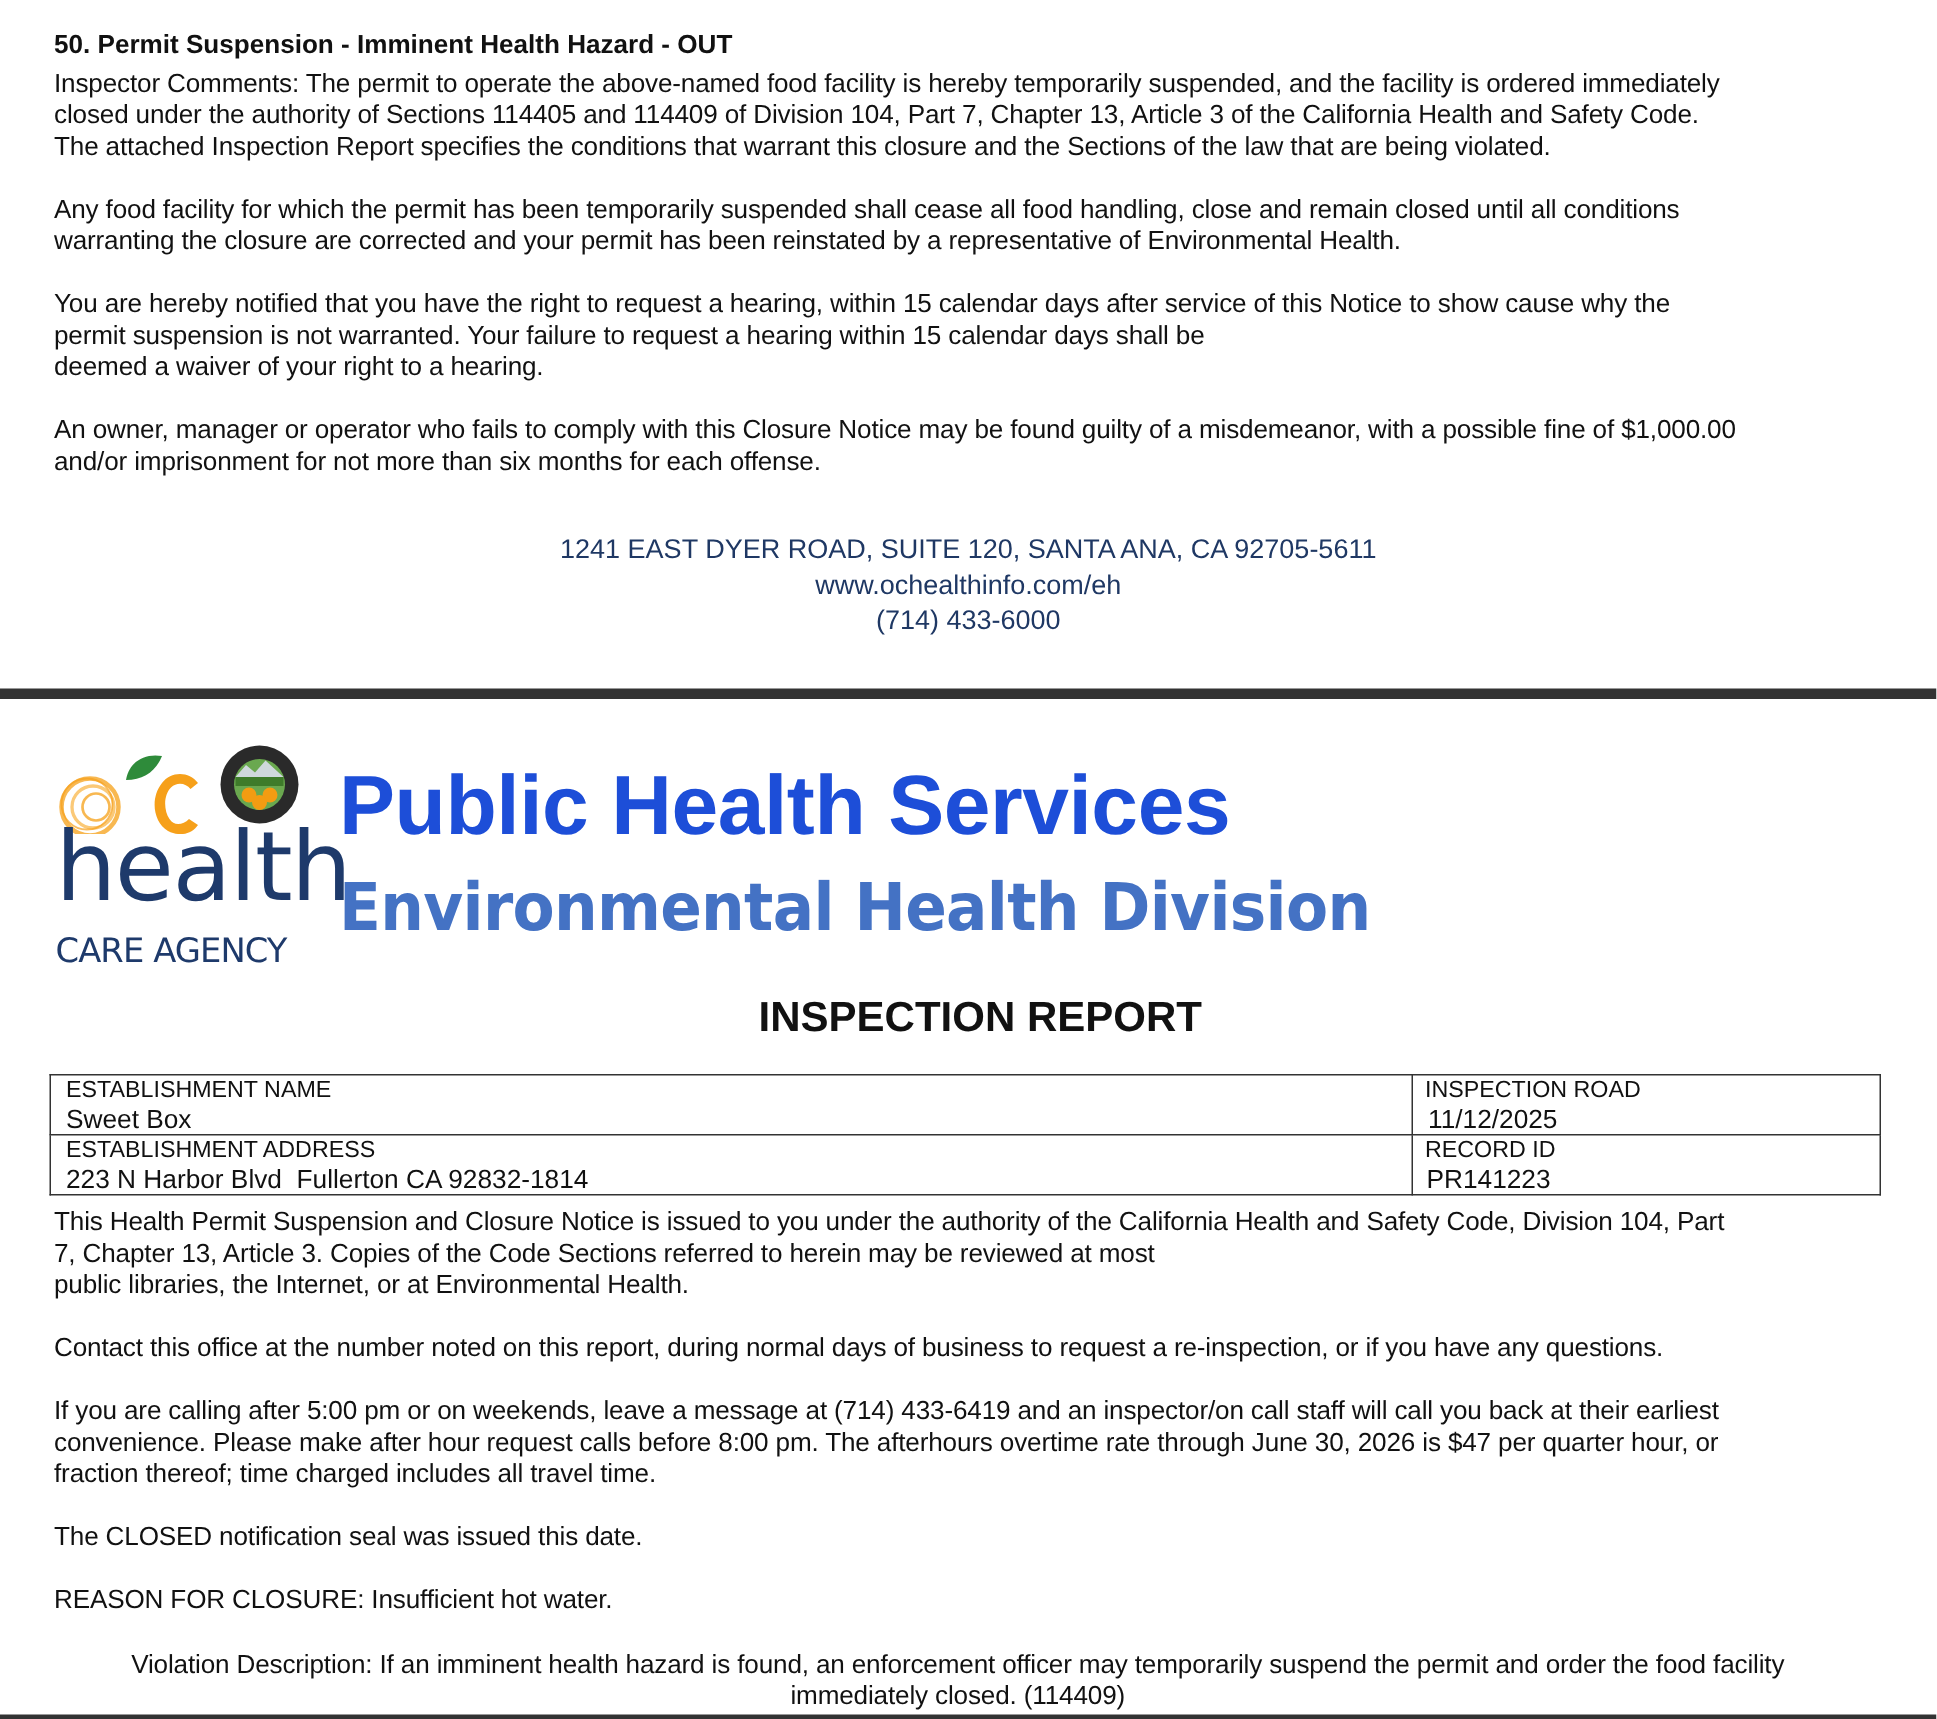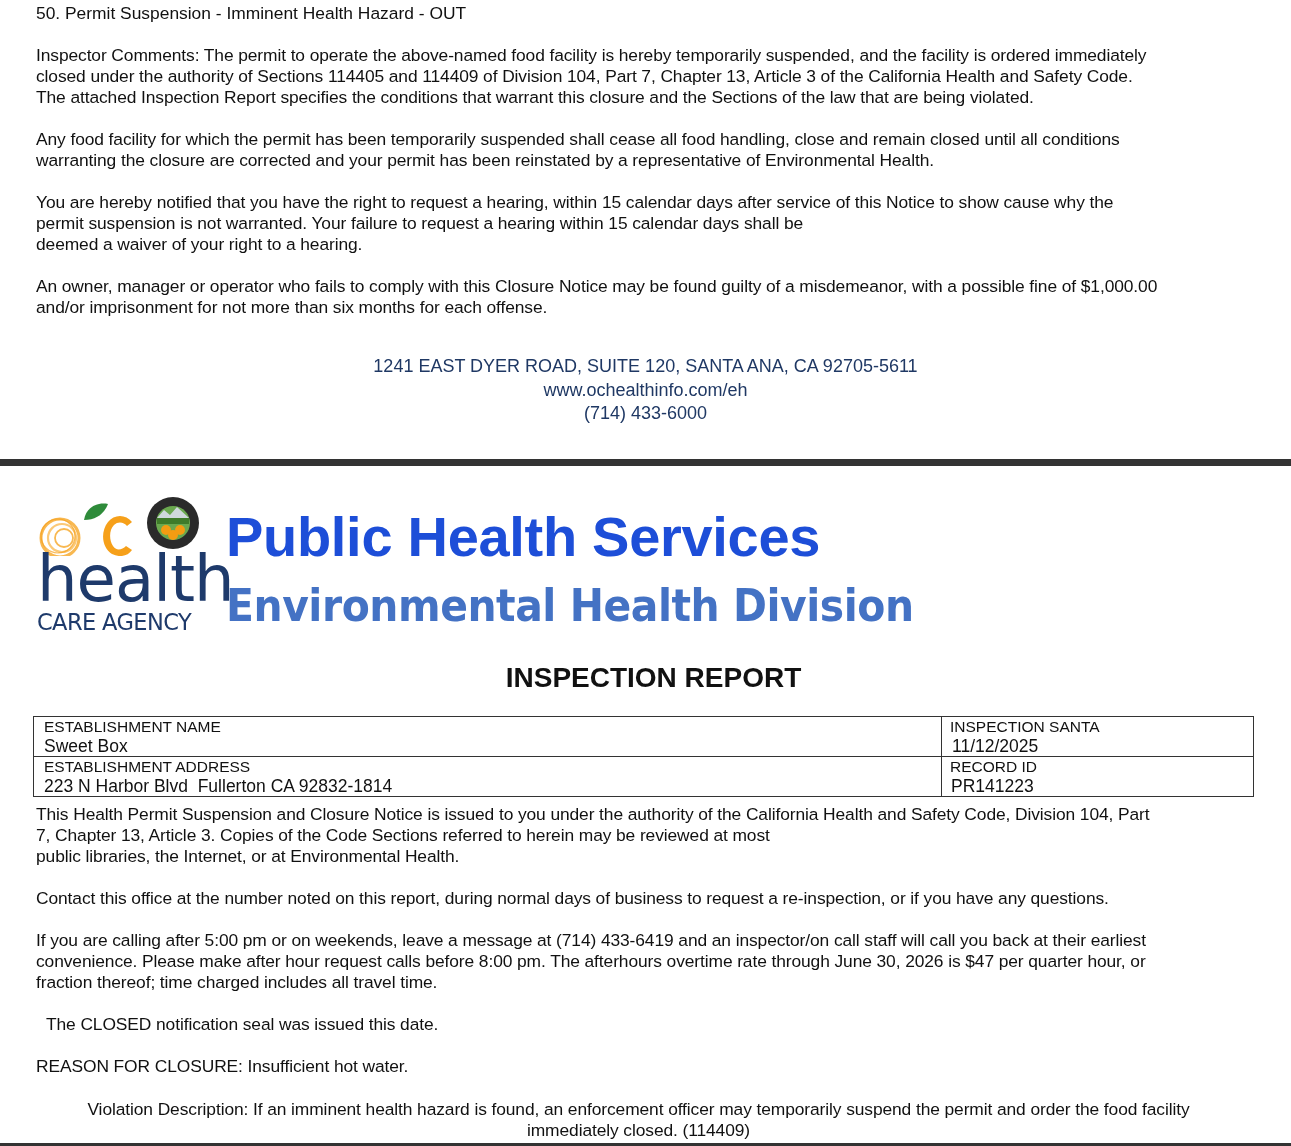--- a/index.html
+++ b/index.html
@@ -2,28 +2,28 @@
 <html><head>
 <meta charset="utf-8">
 <style>
   html, body { margin: 0; padding: 0; background: #ffffff; }
   body {
     width: 1291px; height: 1146px; overflow: hidden; position: relative;
     font-family: "Liberation Sans", sans-serif; color: #111111;
   }
   .txt { position: absolute; left: 36px; width: 1205px; font-size: 17.4px; line-height: 21px; letter-spacing: -0.1px; }
   .p { margin: 0; white-space: pre-wrap; }
-  .section-title { position: absolute; left: 36px; top: 3px; font-size: 17.4px; font-weight: normal; line-height: 21px; }
+  .section-title { position: absolute; left: 36px; top: 19px; font-size: 17.4px; font-weight: bold; line-height: 21px; }
   .footer-contact { position: absolute; left: 0; width: 1291px; top: 355px; text-align: center; color: #1f3864; font-size: 18px; line-height: 23.5px; }
   .divider { position: absolute; left: 0; top: 459px; width: 1291px; height: 7px; background: #333333; }
   .bottom-rule { position: absolute; left: 0; top: 1143px; width: 1291px; height: 3px; background: #333333; }
 
   .logo { position: absolute; left: 36px; top: 496px; width: 170px; height: 140px; }
   .logo-health { position: absolute; left: 1px; top: 52px; font-size: 64px; line-height: 62px; color: #1e3a6b; letter-spacing: -1px; font-family: "DejaVu Sans", sans-serif; }
-  .logo-agency { position: absolute; left: 1px; top: 114px; font-size: 22.5px; line-height: 24px; color: #1e3a6b; letter-spacing: -0.6px; font-family: "DejaVu Sans", sans-serif; }
+  .logo-agency { position: absolute; left: 1px; top: 126px; font-size: 22.5px; line-height: 24px; color: #1e3a6b; letter-spacing: -0.6px; font-family: "DejaVu Sans", sans-serif; }
 
   .org-title { position: absolute; left: 226px; top: 505px; font-size: 56px; font-weight: bold; color: #1d4ed8; line-height: 64px; letter-spacing: -0.3px; }
   .org-division { position: absolute; left: 226px; top: 580px; font-size: 44px; font-weight: bold; color: #4472c4; line-height: 52px; letter-spacing: -0.5px; font-family: "DejaVu Sans", sans-serif; transform: scaleX(0.93); transform-origin: left center; }
   .report-title { position: absolute; left: 0; width: 1285px; text-align: center; top: 662px; font-size: 28px; font-weight: bold; color: #111; letter-spacing: 0px; padding-left: 11px; }
 
   table.info { position: absolute; left: 33px; top: 716px; width: 1221px; border-collapse: collapse; }
   table.info td { border: 1.5px solid #333; padding: 0 0 0 10px; vertical-align: top; height: 37px; }
   table.info td.right { width: 303px; padding-left: 8px; }
   .lbl { font-size: 15.5px; line-height: 18px; display: block; margin-top: 1px; }
   .val { font-size: 17.5px; line-height: 20px; display: block; }
@@ -83,21 +83,21 @@
 <div class="report-title">INSPECTION REPORT</div>
 
 <table class="info">
   <tbody>
       <tr>
     <td>
       <span class="lbl">ESTABLISHMENT NAME</span>
       <span class="val">Sweet Box</span>
     </td>
     <td class="right">
-      <span class="lbl">INSPECTION SANTA</span>
+      <span class="lbl">INSPECTION ROAD</span>
       <span class="val" style="padding-left:2px;">11/12/2025</span>
     </td>
   </tr>
   <tr>
     <td>
       <span class="lbl">ESTABLISHMENT ADDRESS</span>
       <span class="val" style="white-space:pre;">223 N Harbor Blvd  Fullerton CA 92832-1814</span>
     </td>
     <td class="right">
       <span class="lbl">RECORD ID</span>
@@ -107,18 +107,18 @@
 </tbody>
   </table>
 
 <p class="txt p" style="top:804px;">This Health Permit Suspension and Closure Notice is issued to you under the authority of the California Health and Safety Code, Division 104, Part
 7, Chapter 13, Article 3. Copies of the Code Sections referred to herein may be reviewed at most
 public libraries, the Internet, or at Environmental Health.</p>
 <p class="txt p" style="top:888px;">Contact this office at the number noted on this report, during normal days of business to request a re-inspection, or if you have any questions.</p>
 <p class="txt p" style="top:930px;">If you are calling after 5:00 pm or on weekends, leave a message at (714) 433-6419 and an inspector/on call staff will call you back at their earliest
 convenience. Please make after hour request calls before 8:00 pm. The afterhours overtime rate through June 30, 2026 is $47 per quarter hour, or
 fraction thereof; time charged includes all travel time.</p>
-<p class="txt p" style="top:1014px;margin-left:10px;">The CLOSED notification seal was issued this date.</p>
+<p class="txt p" style="top:1014px;">The CLOSED notification seal was issued this date.</p>
 <p class="txt p" style="top:1056px;">REASON FOR CLOSURE: Insufficient hot water.</p>
 <p class="txt p" style="top:1099px;text-align:center;">Violation Description: If an imminent health hazard is found, an enforcement officer may temporarily suspend the permit and order the food facility
 immediately closed. (114409)</p>
 
 <div class="bottom-rule"></div>
 
 </body></html>

